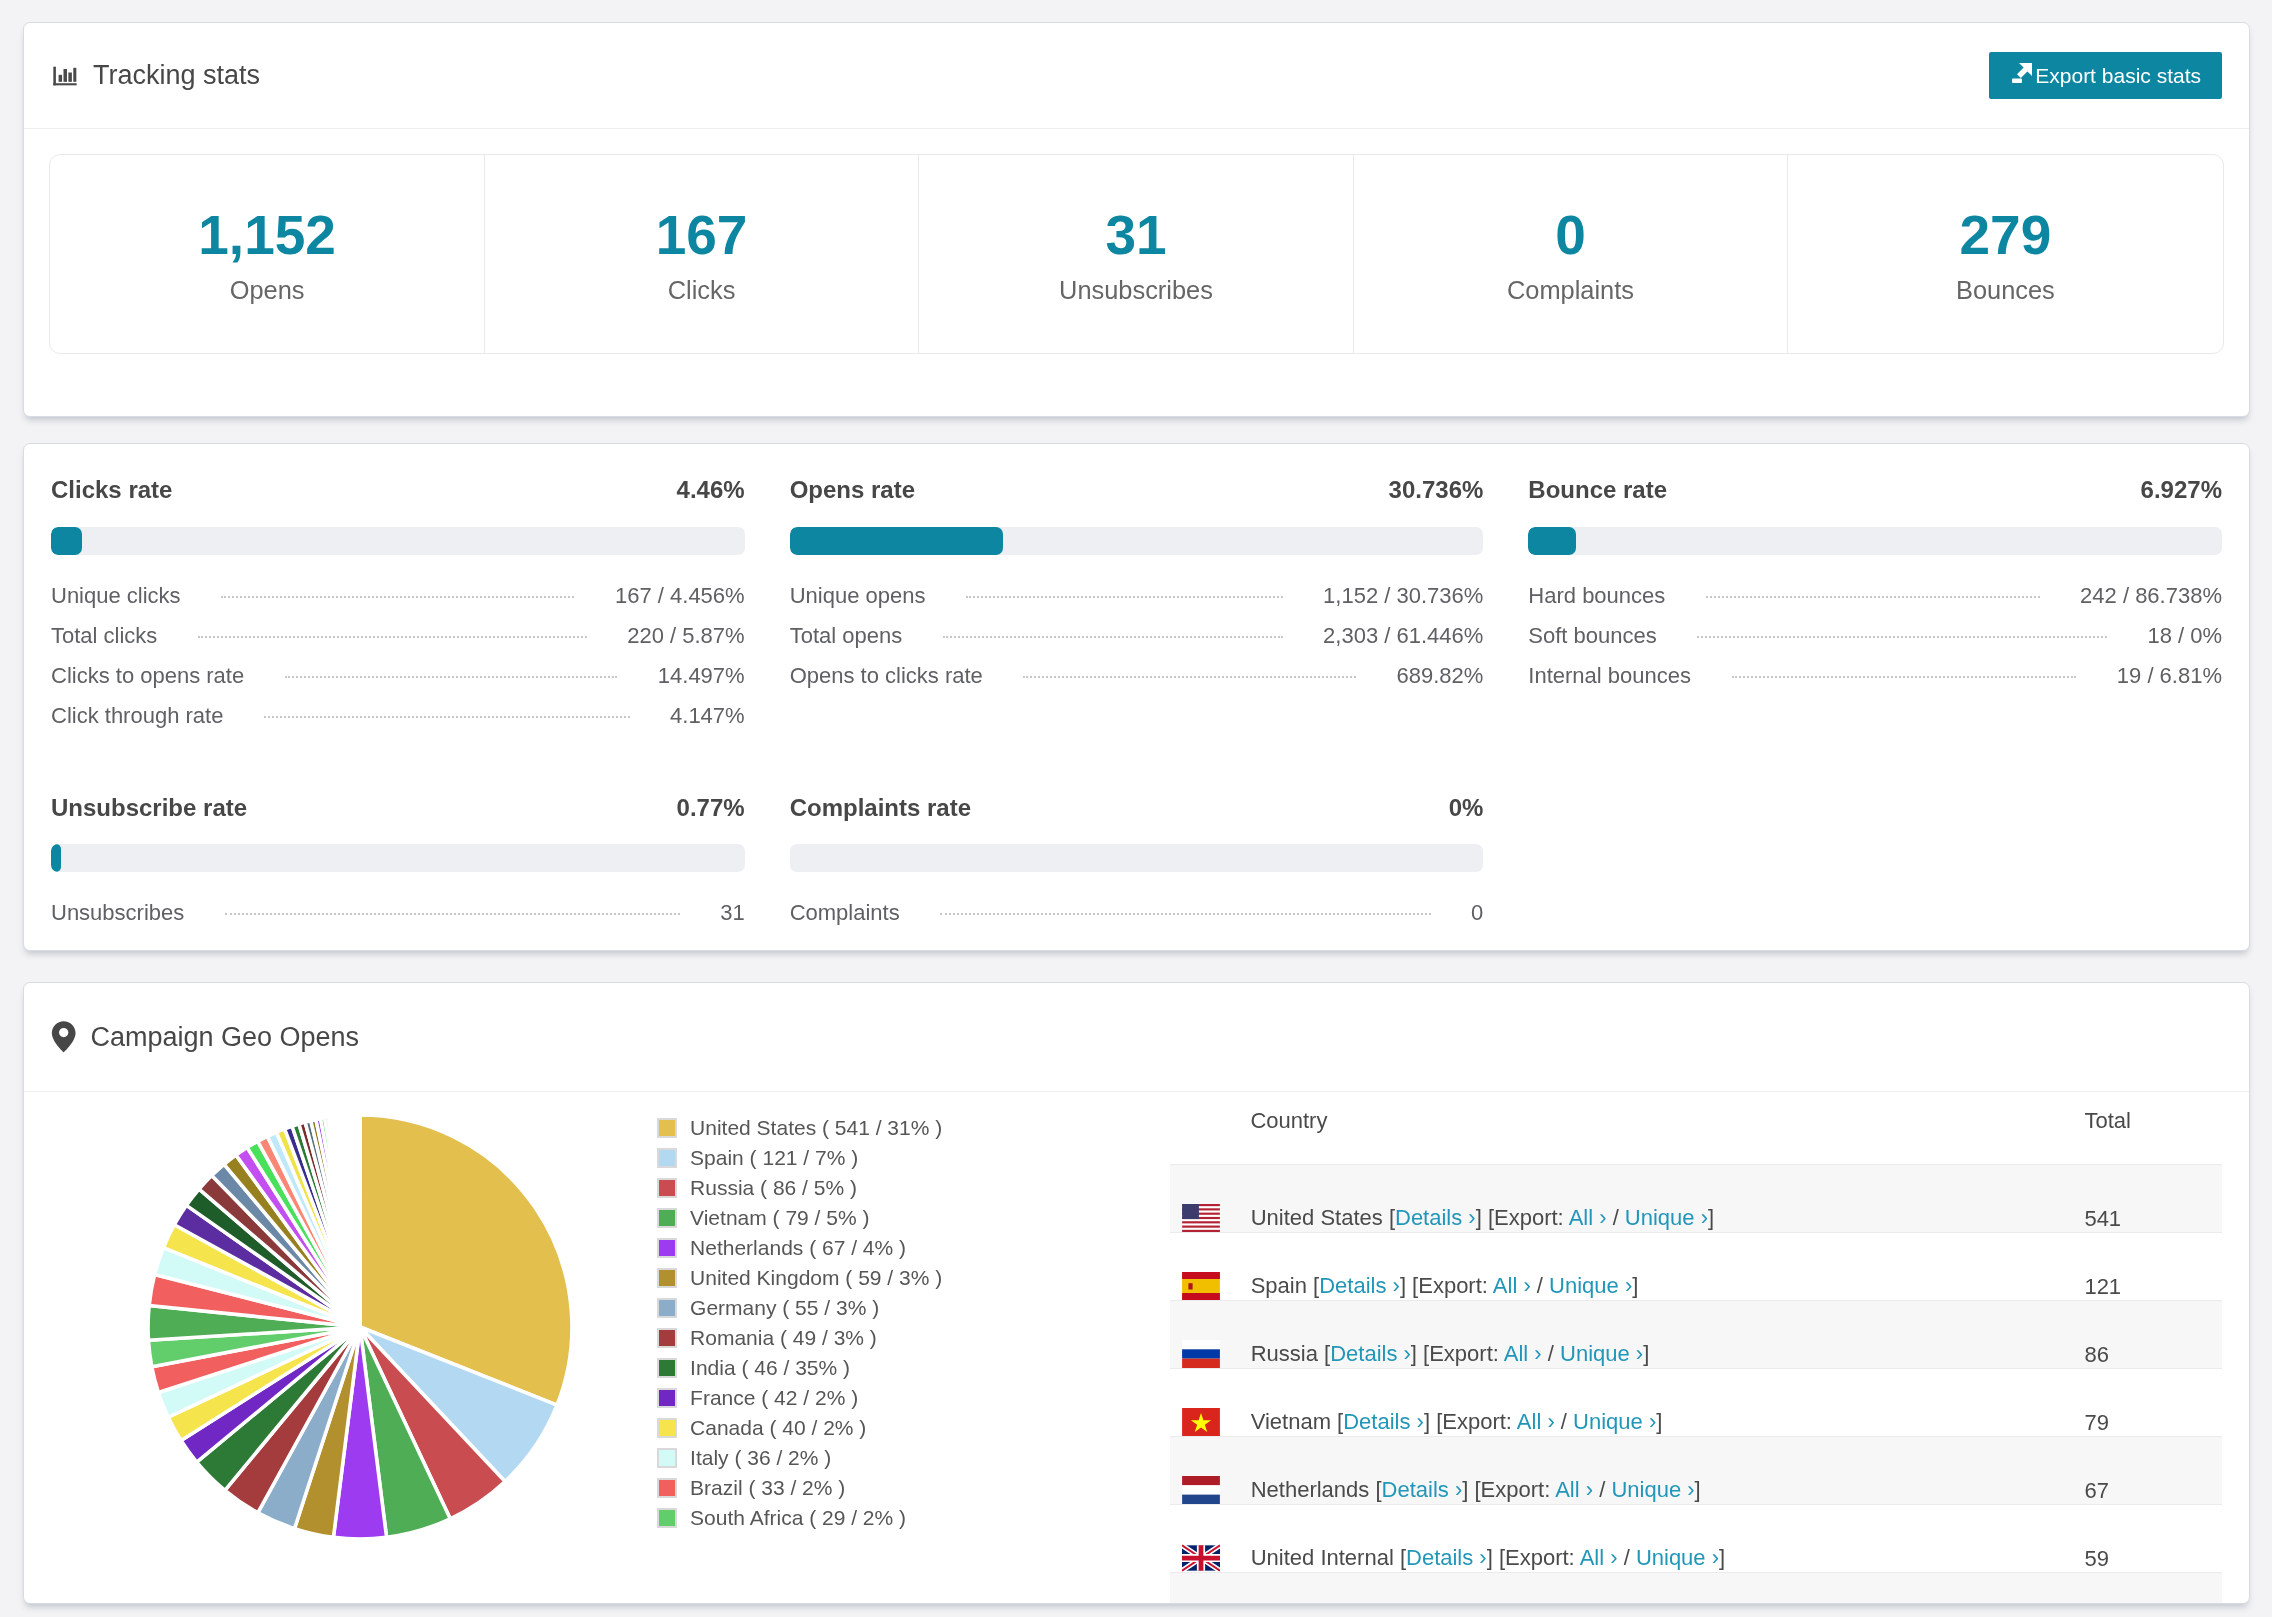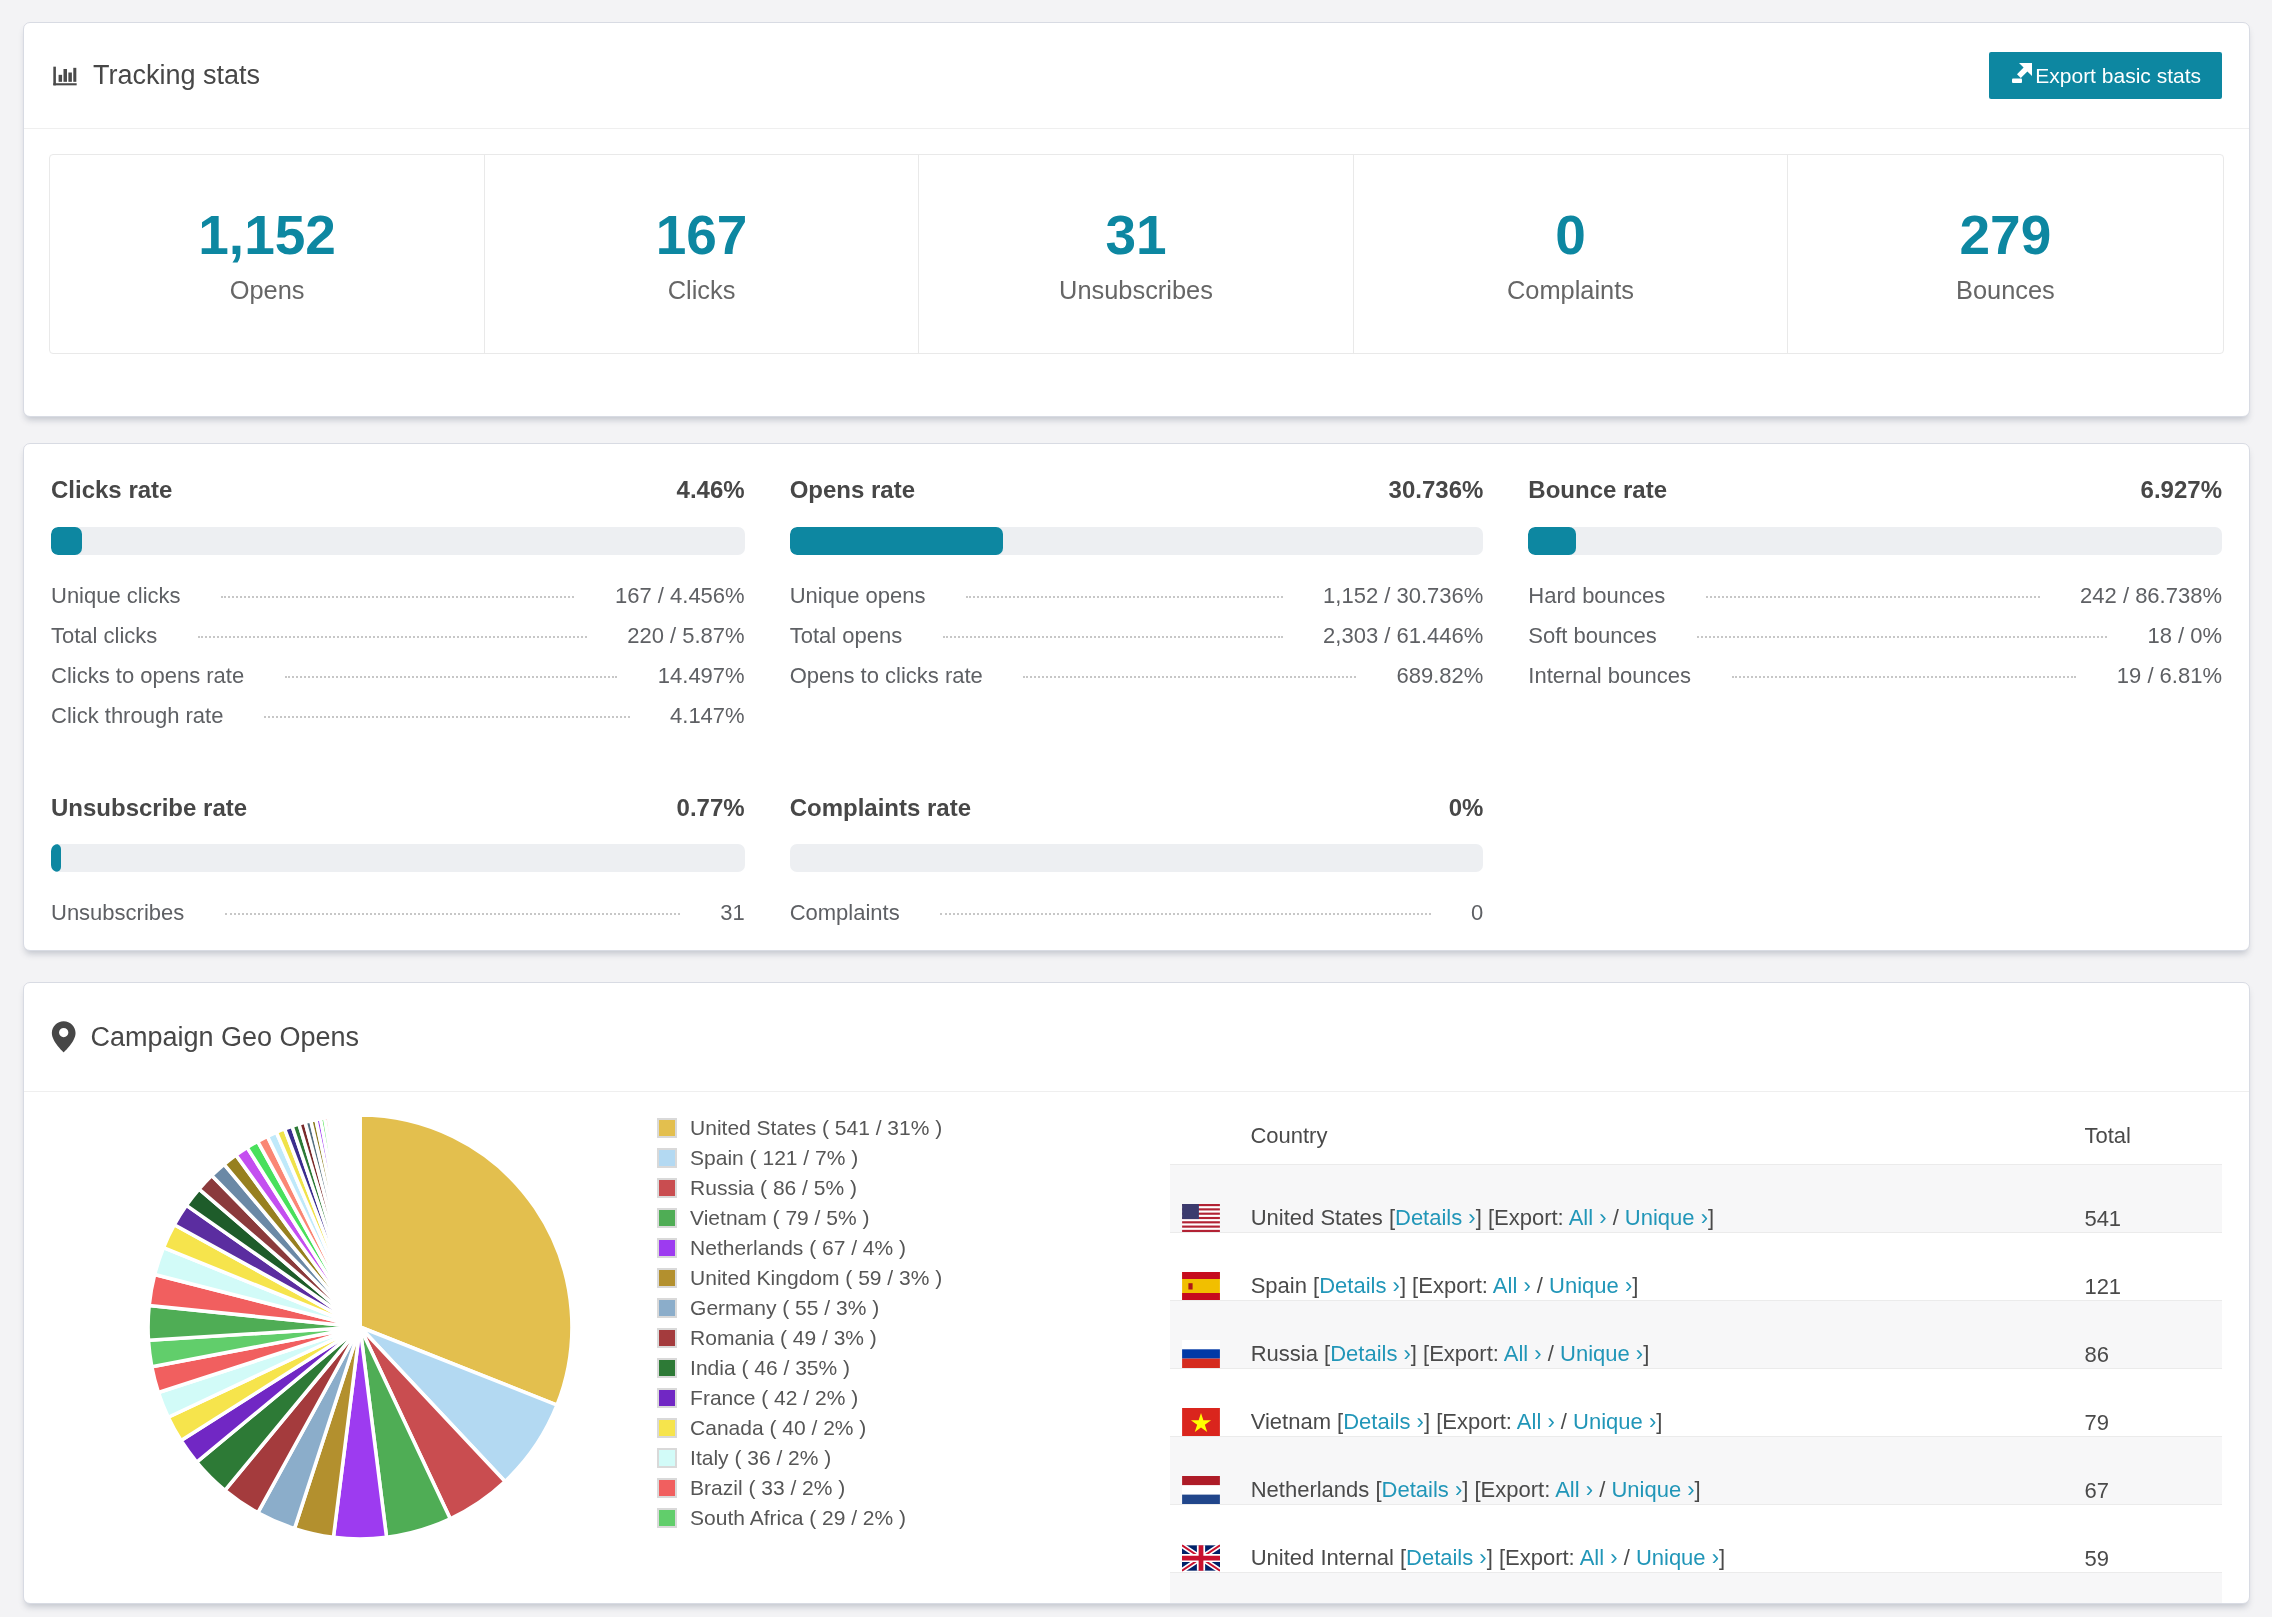--- a/index.html
+++ b/index.html
@@ -42,21 +42,21 @@
     font-size: 21px; font-family: inherit; cursor: pointer;
   }
 
   
   .summary-row {
     margin: 25px 25.4px 0;
     height: 200px;
     display: grid;
     grid-template-columns: repeat(5, 1fr);
     border: 1.4px solid #e9e9e9;
-    border-radius: 4px;
+    border-radius: 11px;
     background: #fff;
   }
   .sum-cell {
     display: flex; flex-direction: column;
     align-items: center; justify-content: center;
     border-right: 1.4px solid #e9e9e9;
   }
   .sum-cell:last-child { border-right: none; }
   .sum-value { font-size: 55px; font-weight: 700; color: var(--accent); }
   .sum-label { font-size: 25.4px; color: #666; margin-top: 8.5px; }
@@ -99,21 +99,21 @@
   .pie-wrap { flex: none; width: 438px; height: 438px; margin-left: 92px; }
   .legend {
     flex: none; width: 367px; margin-left: 78px; padding-top: 5.6px;
     list-style: none;
   }
   .legend li { display: flex; align-items: center; height: 30px; font-size: 21px; color: #565656; }
   .chip { flex: none; width: 20px; height: 20px; border: 2.1px solid #d9d9d9; margin-right: 12.7px; }
 
   .geo-table { flex: none; width: 1052px; margin-left: 146px; font-size: 22px; }
   .thead {
-    display: flex; align-items: center; height: 56px; color: #4a4a4a;
+    display: flex; align-items: flex-start; height: 56px; color: #4a4a4a;
   }
   .thead .country-col { padding-left: 80px; }
   .trow {
     display: flex; align-items: flex-end; height: 68px;
     border-top: 1.4px solid #ebebeb;
   }
   .trow.alt { background: #f7f7f8; }
   .country-col { flex: 1; display: flex; align-items: center; padding-left: 11.3px; }
   .total-col { flex: none; width: 138px; }
   .flag { flex: none; width: 38px; height: 28px; margin-right: 31px; }

